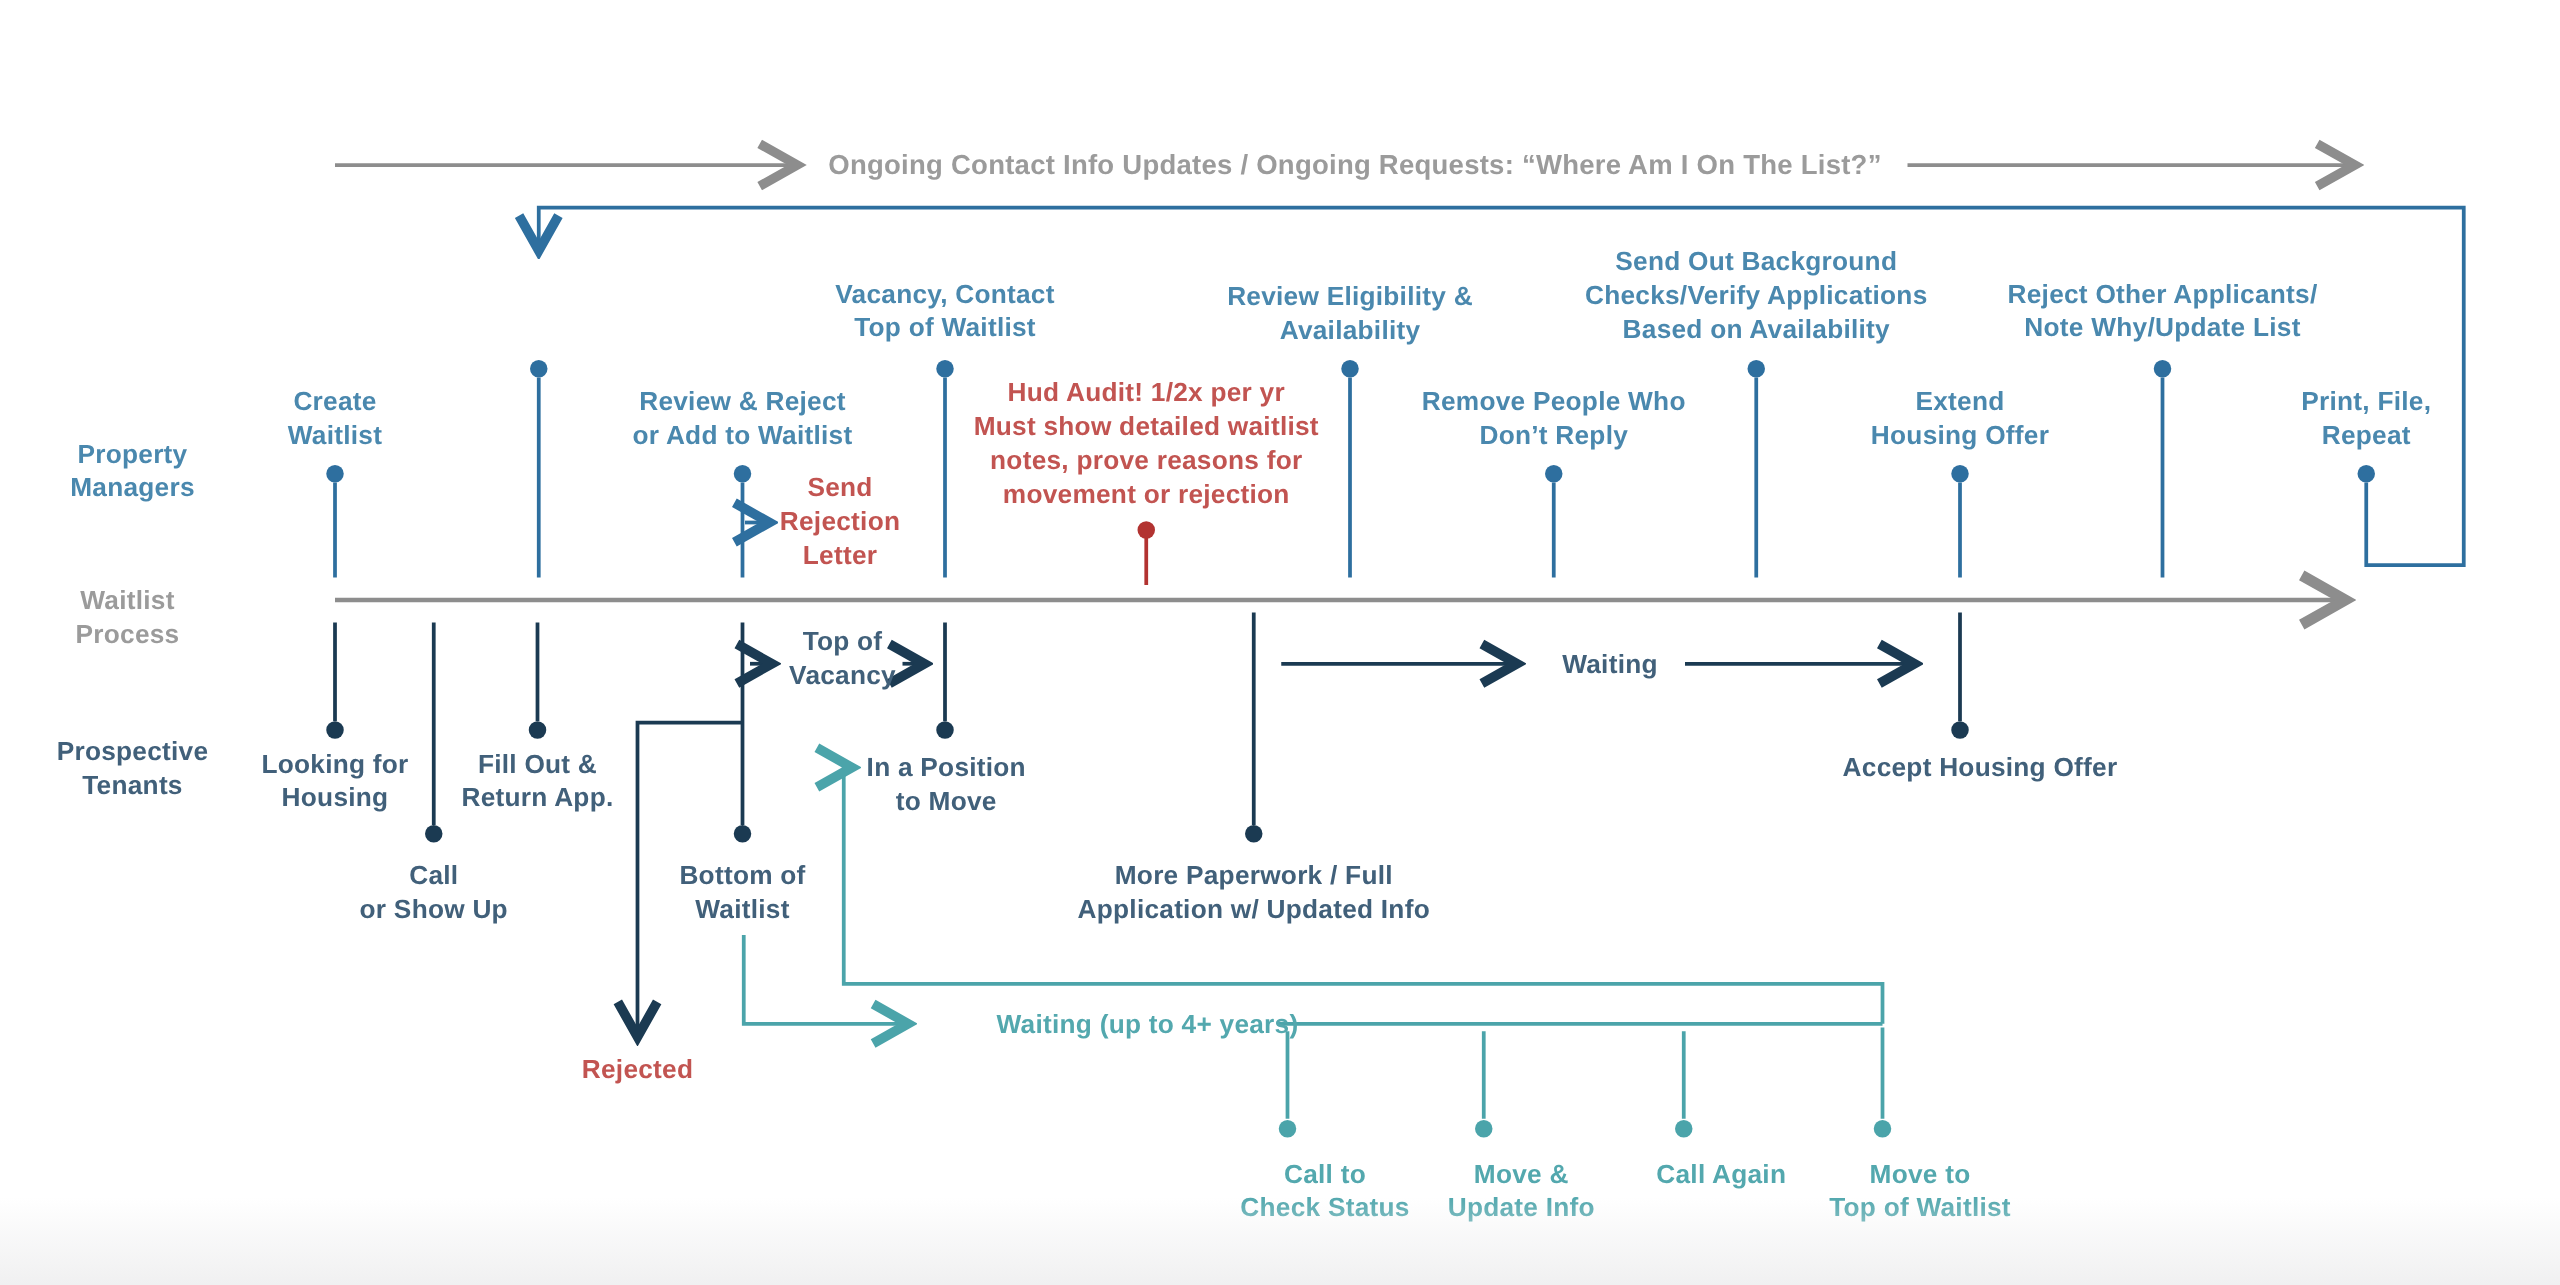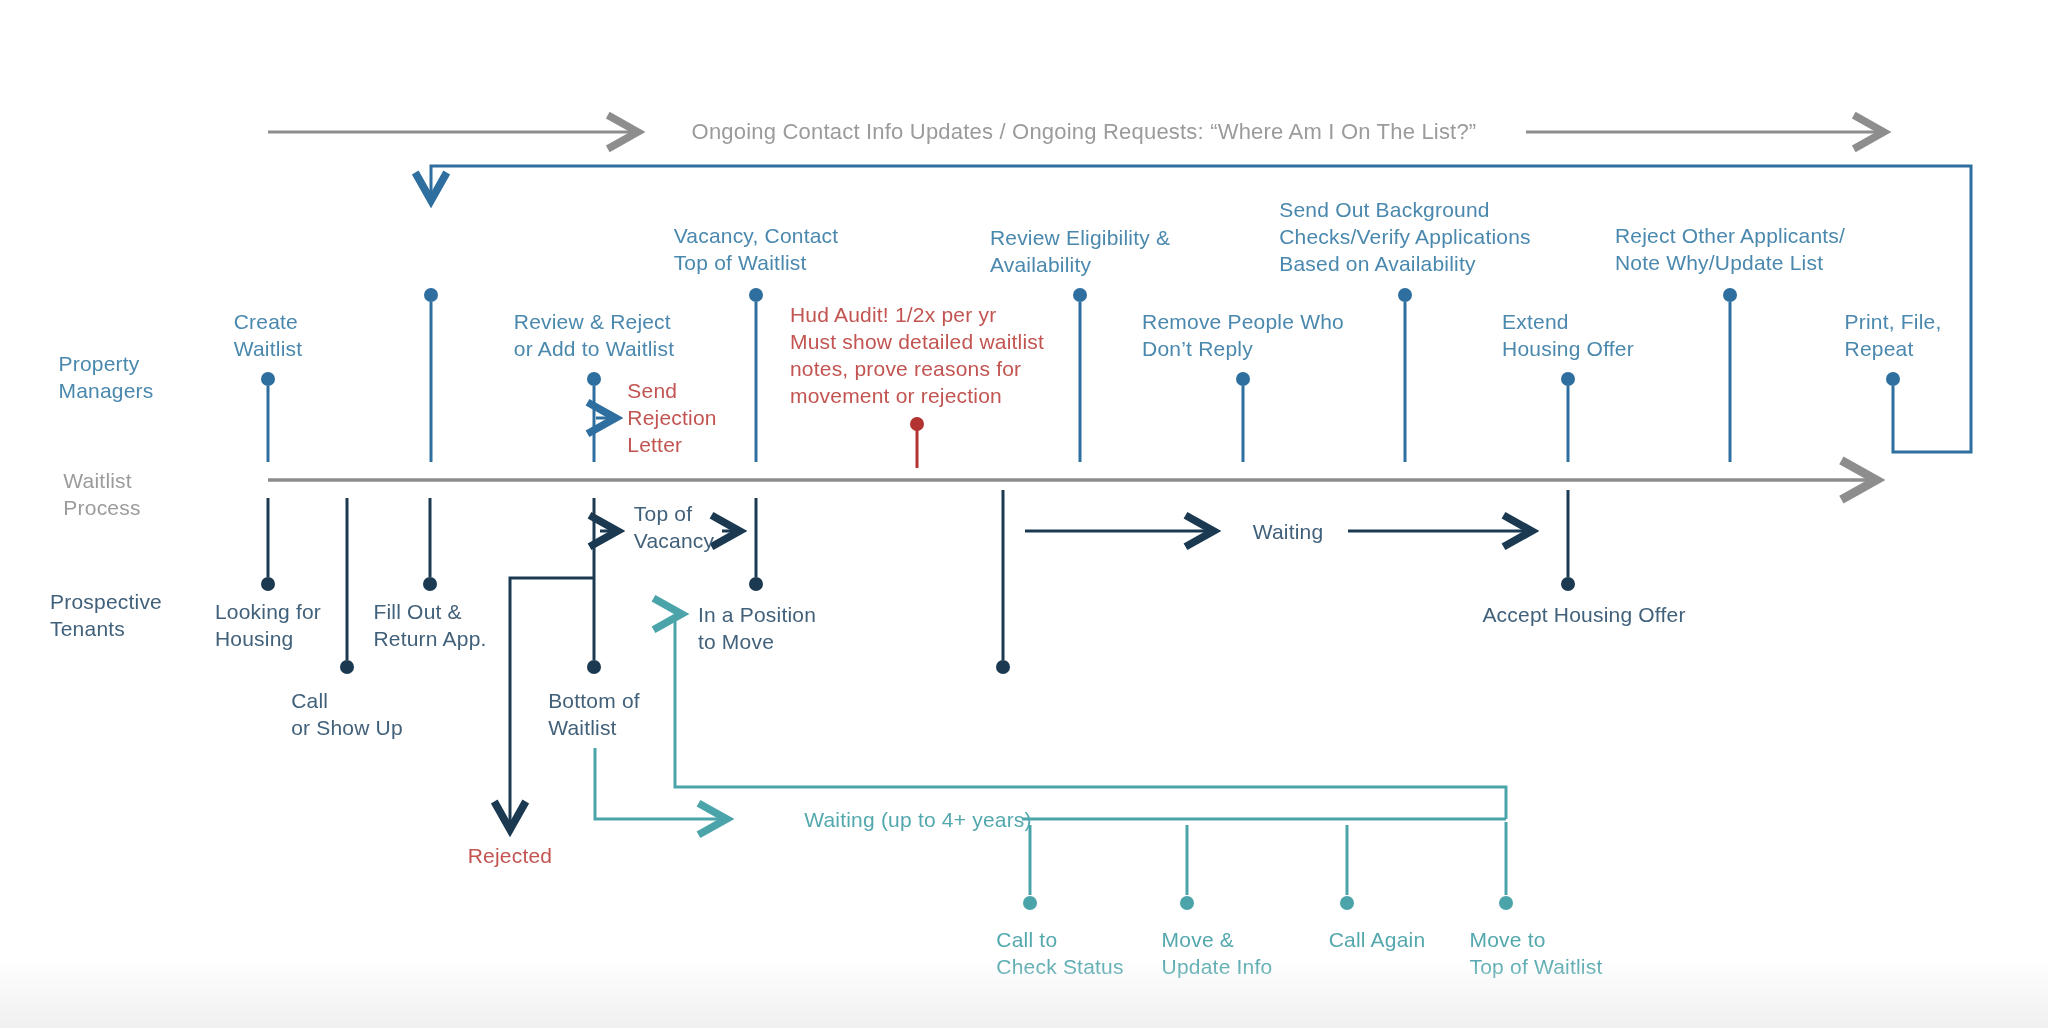--- a/index.html
+++ b/index.html
@@ -12,25 +12,26 @@
   }
   #bottom-fade{
     position:absolute;left:0;bottom:0;width:100%;height:70px;
     background:linear-gradient(to bottom, rgba(240,240,241,0), #f0f0f1);
     pointer-events:none;
   }
   svg.wires{position:absolute;left:0;top:0;}
   .lbl{
     position:absolute;
     transform:translateX(-50%);
-    text-align:left;
+    text-align:center;
     white-space:pre-line;
     font-size:21px;
     line-height:27px;
     letter-spacing:0.2px;
+    font-weight:bold;
   }
   .lbl.big{font-size:22px;white-space:nowrap;}
   .c-blue{color:var(--blue_text);}
   .c-slate{color:var(--slate_text);}
   .c-gray{color:var(--gray_text);}
   .c-red{color:var(--red_text);}
   .c-teal{color:var(--teal_text);margin-left:30px;}
   .st-gray{stroke:var(--gray_line);}
   .st-blue{stroke:var(--blue_line);}
   .st-navy{stroke:var(--navy_line);}
@@ -172,20 +173,22 @@
   <div class="lbl c-slate" style="left:347px;top:687px">Call
 or Show Up</div>
   <div class="lbl c-slate" style="left:430px;top:598px">Fill Out &amp;
 Return App.</div>
   <div class="lbl c-slate" style="left:674px;top:500px">Top of
 Vacancy</div>
   <div class="lbl c-slate" style="left:594px;top:687px">Bottom of
 Waitlist</div>
   <div class="lbl c-slate" style="left:757px;top:601px">In a Position
 to Move</div>
+  <div class="lbl c-slate" style="left:1003px;top:687px">More Paperwork / Full
+Application w/ Updated Info</div>
   <div class="lbl c-slate" style="left:1288px;top:518px">Waiting</div>
   <div class="lbl c-slate" style="left:1584px;top:601px">Accept Housing Offer</div>
 
   <div class="lbl c-teal" style="left:888px;top:806px">Waiting (up to 4+ years)</div>
   <div class="lbl c-teal" style="left:1030px;top:926px">Call to
 Check Status</div>
   <div class="lbl c-teal" style="left:1187px;top:926px">Move &amp;
 Update Info</div>
   <div class="lbl c-teal" style="left:1347px;top:926px">Call Again</div>
   <div class="lbl c-teal" style="left:1506px;top:926px">Move to

